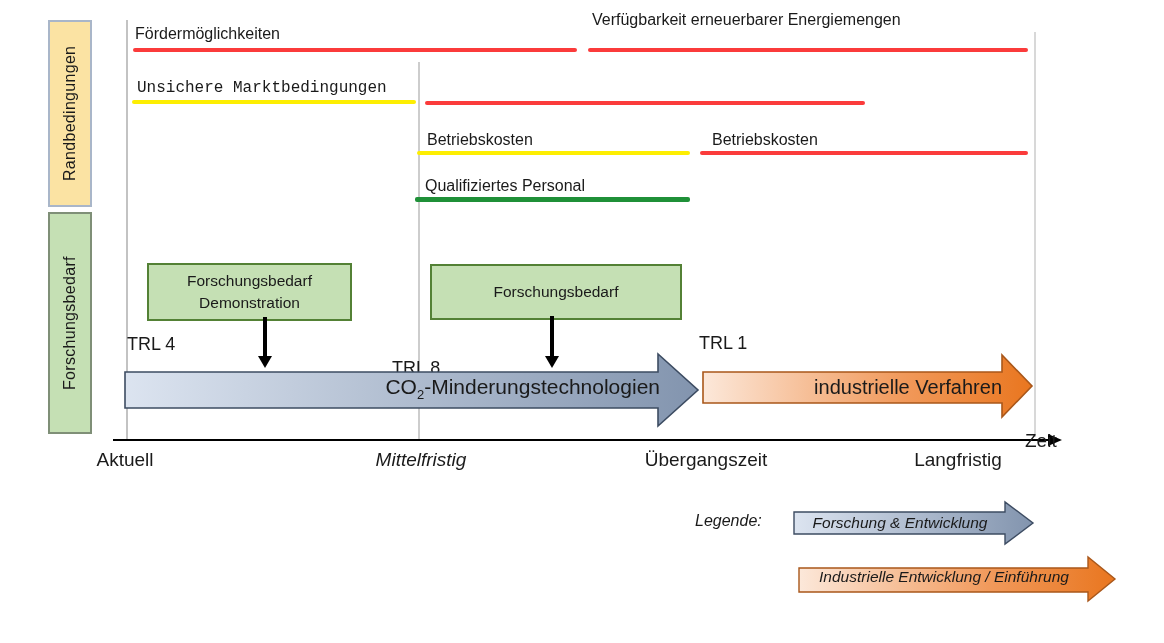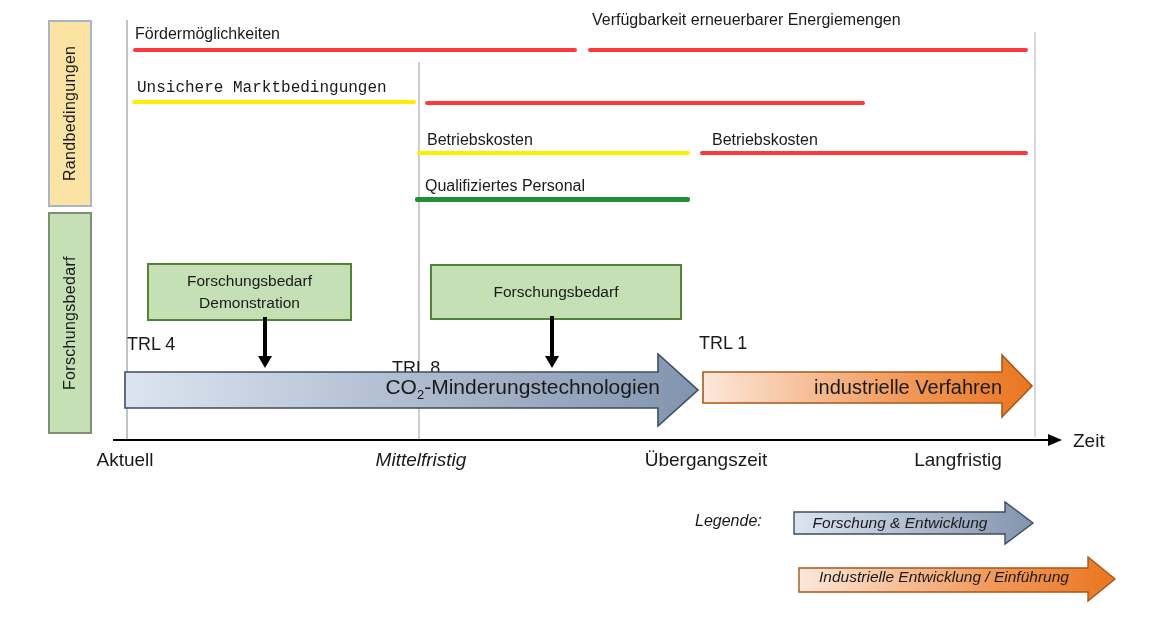--- a/index.html
+++ b/index.html
@@ -32,21 +32,21 @@
   .dhead{position:absolute;width:0;height:0;border-left:7px solid transparent;
          border-right:7px solid transparent;border-top:12px solid #000;}
   
   .arrow-text{position:absolute;text-align:right;white-space:nowrap;}
   #research-arrow-text{left:124px;width:536px;top:375px;font-size:21px;}
   #research-arrow-text sub{font-size:0.62em;}
   #industrial-arrow-text{left:702px;width:300px;top:376px;font-size:20px;}
   .trl{position:absolute;font-size:18px;white-space:nowrap;}
   
   .tick{position:absolute;top:449px;font-size:19px;transform:translateX(-50%);white-space:nowrap;}
-  #zeit-label{position:absolute;left:1073px;top:430px;font-size:19px;}
+  #zeit-label{position:absolute;left:1025px;top:430px;font-size:19px;}
   
   #legend-title{position:absolute;left:695px;top:512px;font-size:16px;font-style:italic;}
   .legend-text{position:absolute;font-size:15.5px;font-style:italic;text-align:center;white-space:nowrap;}
   #legend-blue-text{left:793px;width:214px;top:514px;}
   #legend-orange-text{left:798px;width:292px;top:568px;}
   svg{position:absolute;display:block;}
 </style>
 </head>
 <body>
 

